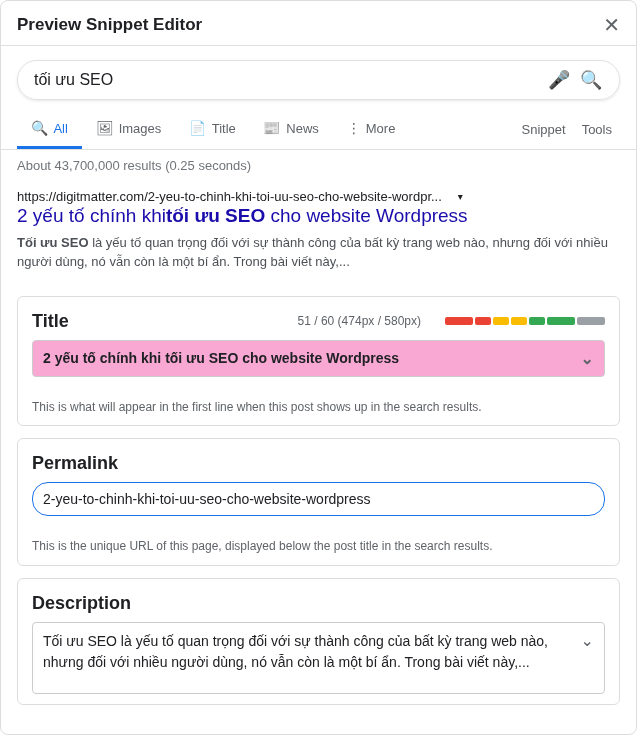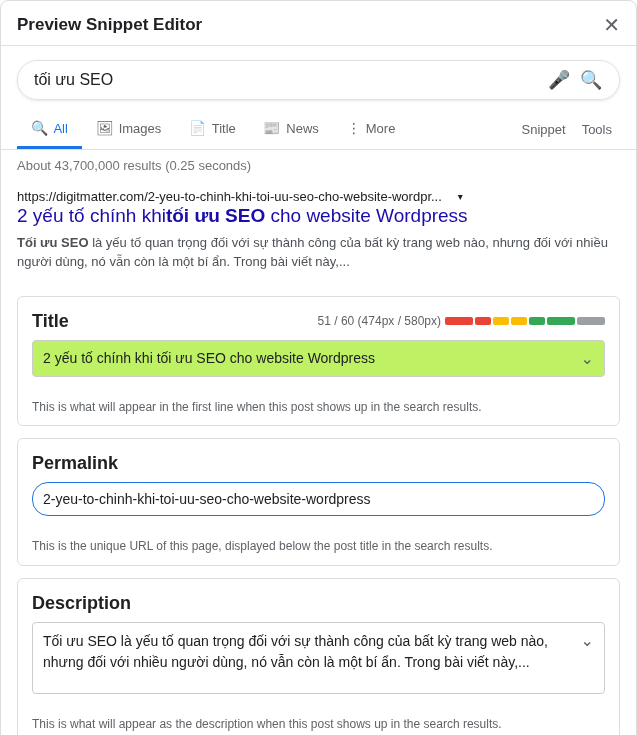--- a/index.html
+++ b/index.html
@@ -157,21 +157,21 @@
       margin-bottom: 8px;
     }
     .section-label {
       font-size: 18px;
       font-weight: 700;
       color: #202124;
     }
     .section-meta {
       display: flex;
       align-items: center;
-      gap: 4px;
+      gap: 24px;
       font-size: 12px;
       color: #5f6368;
       margin-left: 34px;
     }
     .progress-bar-container {
       display: flex;
       gap: 2px;
       align-items: center;
     }
     .bar-segment {
@@ -183,21 +183,22 @@
       width: 100%;
       border: 1px solid #ccc;
       border-radius: 4px;
       padding: 8px 10px;
       font-size: 14px;
       color: #202124;
       display: flex;
       align-items: center;
       justify-content: space-between;
       cursor: pointer;
-      background: #bef264;
+      background: #f9a8d4;
+      font-weight: bold;
     }
     .chevron {
       font-size: 16px;
       color: #5f6368;
     }
 
     .section-hint {
       font-size: 12px;
       color: #5f6368;
       margin-top: 22px;
@@ -320,14 +321,13 @@
 </div>
 
 <div class="editor-section">
   <div class="section-header">
     <span class="section-label">Description</span>
   </div>
   <div class="desc-textarea-wrap">
     <span class="desc-text">Tối ưu SEO là yếu tố quan trọng đối với sự thành công của bất kỳ trang web nào, nhưng đối với nhiều người dùng, nó vẫn còn là một bí ẩn. Trong bài viết này,...</span>
     <span class="chevron">⌄</span>
   </div>
-  <div class="section-hint">This is what will appear as the description when this post shows up in the search results.</div>
 </div>
 
 </body></html>

